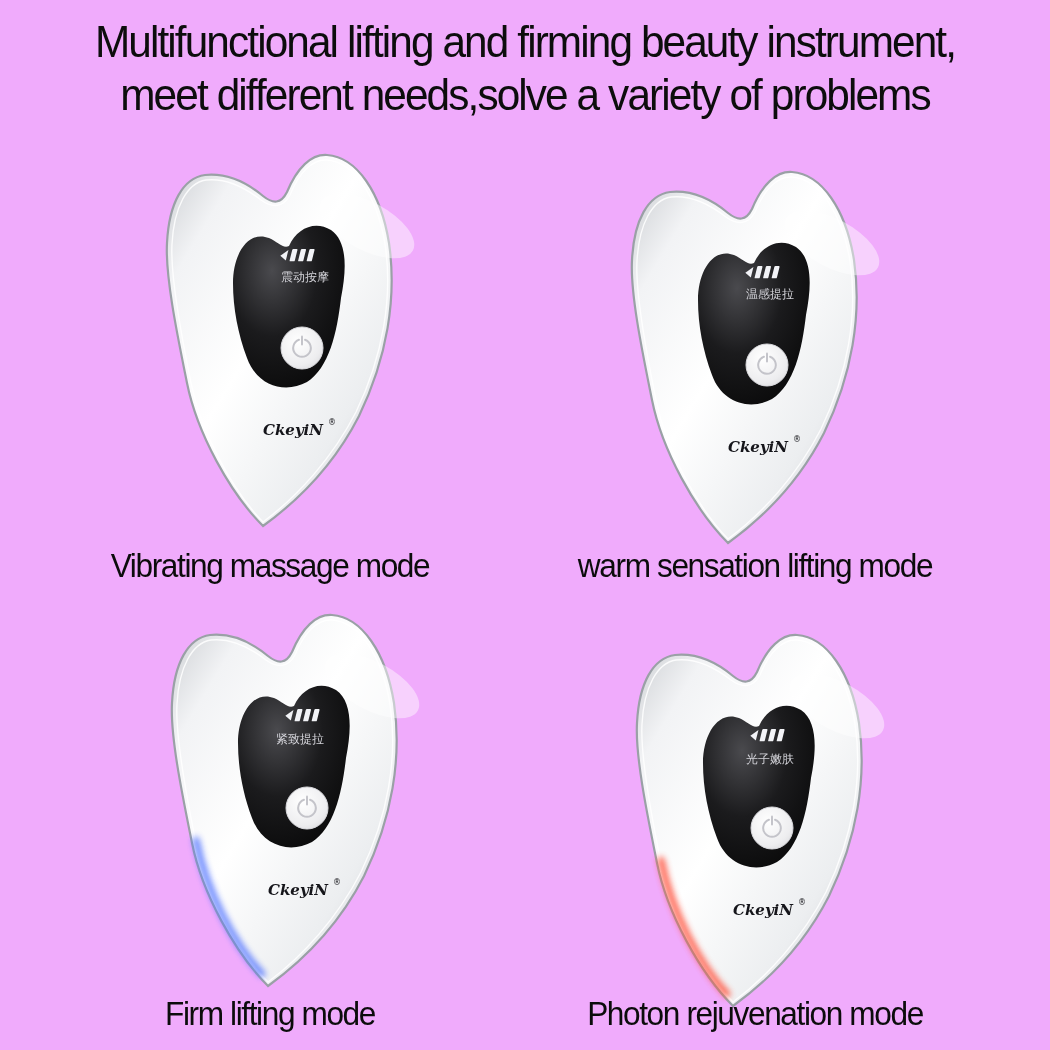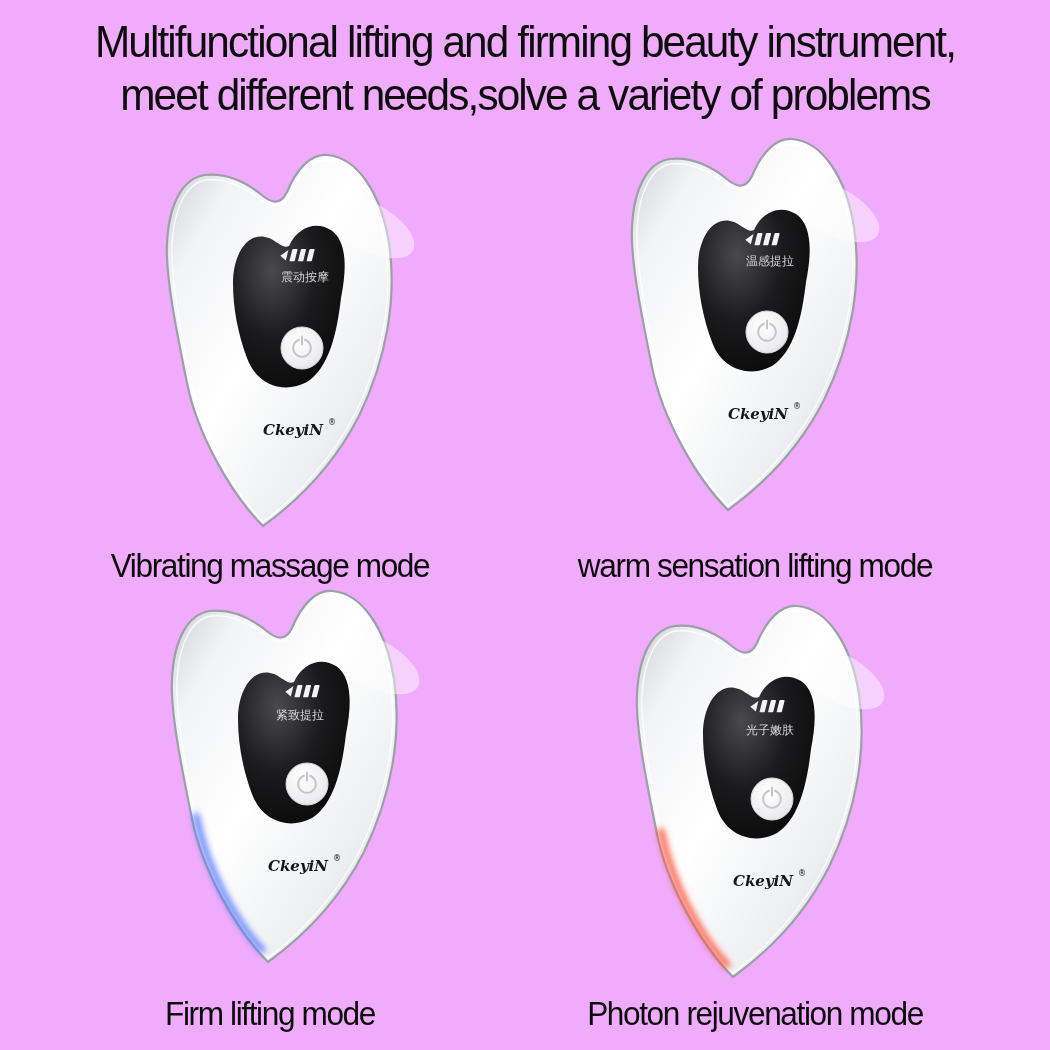--- a/index.html
+++ b/index.html
@@ -77,21 +77,21 @@
       <g transform="translate(167,200)">
         <circle r="21" fill="url(#btnGrad)" stroke="#dadade" stroke-width="1"></circle>
         <path class="pwr-stroke" d="M 3.01 -8.27 A 8.8 8.8 0 1 1 -3.01 -8.27"></path>
         <line class="pwr-stroke" x1="0" y1="-11.5" x2="0" y2="-3.5"></line>
       </g>
       <text class="brand-text" x="158" y="287">CkeyiN</text>
       <text class="reg-text" x="197" y="277">®</text>
     </svg>
   </figure>
 
-  <figure class="cell" style="left:600px;top:132px">
+  <figure class="cell" style="left:600px;top:165px">
     <svg width="320" height="400" viewBox="0 0 320 400">
       <path class="body-shape" d="M128 378 C95 345,62 285,52 235 C44 195,30 130,32 95 C34 55,48 30,70 27 C90 25,110 33,128 48 C138 56,146 56,152 44 C162 20,176 6,192 7 C222 9,246 45,254 95 C262 150,252 210,224 268 C200 315,164 352,128 378 Z"></path>
       <path class="inner-rim" d="M128 374 C97 342,66 284,56 235 C48 196,35 131,37 96 C39 59,52 35,71 32 C89 30,108 38,126 52 C137 60,148 60,155 47 C164 25,177 11,192 12 C219 14,242 48,250 96 C258 149,248 208,221 264 C198 309,163 348,128 374 Z"></path>
       <ellipse class="gloss" cx="232" cy="78" rx="52" ry="24" transform="rotate(28 232 78)"></ellipse>
       <path class="glow-path" filter="url(#glowBlur)" d="M56 232 C66 283,94 336,122 366" stroke="none"></path>
       <path class="panel-shape" d="M98 135 C98 105,114 82,134 90 C143 94,148 101,154 98 C162 80,180 72,196 82 C212 93,212 120,206 150 C202 185,194 220,172 234 C150 246,122 238,112 210 C103 186,98 160,98 135 Z"></path>
       <g class="batt" transform="translate(147,101) skewX(-14) scale(0.95)">
         <polygon points="0,7 7,1 7,12"></polygon>
         <rect x="11" y="0" width="5.5" height="13" rx="1"></rect>
         <rect x="20" y="0" width="5.5" height="13" rx="1"></rect>
@@ -101,21 +101,21 @@
       <g transform="translate(167,200)">
         <circle r="21" fill="url(#btnGrad)" stroke="#dadade" stroke-width="1"></circle>
         <path class="pwr-stroke" d="M 3.01 -8.27 A 8.8 8.8 0 1 1 -3.01 -8.27"></path>
         <line class="pwr-stroke" x1="0" y1="-11.5" x2="0" y2="-3.5"></line>
       </g>
       <text class="brand-text" x="158" y="287">CkeyiN</text>
       <text class="reg-text" x="197" y="277">®</text>
     </svg>
   </figure>
 
-  <figure class="cell" style="left:140px;top:584px">
+  <figure class="cell" style="left:140px;top:608px">
     <svg width="320" height="400" viewBox="0 0 320 400">
       <path class="body-shape" d="M128 378 C95 345,62 285,52 235 C44 195,30 130,32 95 C34 55,48 30,70 27 C90 25,110 33,128 48 C138 56,146 56,152 44 C162 20,176 6,192 7 C222 9,246 45,254 95 C262 150,252 210,224 268 C200 315,164 352,128 378 Z"></path>
       <path class="inner-rim" d="M128 374 C97 342,66 284,56 235 C48 196,35 131,37 96 C39 59,52 35,71 32 C89 30,108 38,126 52 C137 60,148 60,155 47 C164 25,177 11,192 12 C219 14,242 48,250 96 C258 149,248 208,221 264 C198 309,163 348,128 374 Z"></path>
       <ellipse class="gloss" cx="232" cy="78" rx="52" ry="24" transform="rotate(28 232 78)"></ellipse>
       <path class="glow-path" filter="url(#glowBlur)" d="M56 232 C66 283,94 336,122 366" stroke="#5b7bff"></path>
       <path class="panel-shape" d="M98 135 C98 105,114 82,134 90 C143 94,148 101,154 98 C162 80,180 72,196 82 C212 93,212 120,206 150 C202 185,194 220,172 234 C150 246,122 238,112 210 C103 186,98 160,98 135 Z"></path>
       <g class="batt" transform="translate(147,101) skewX(-14) scale(0.95)">
         <polygon points="0,7 7,1 7,12"></polygon>
         <rect x="11" y="0" width="5.5" height="13" rx="1"></rect>
         <rect x="20" y="0" width="5.5" height="13" rx="1"></rect>
@@ -125,21 +125,21 @@
       <g transform="translate(167,200)">
         <circle r="21" fill="url(#btnGrad)" stroke="#dadade" stroke-width="1"></circle>
         <path class="pwr-stroke" d="M 3.01 -8.27 A 8.8 8.8 0 1 1 -3.01 -8.27"></path>
         <line class="pwr-stroke" x1="0" y1="-11.5" x2="0" y2="-3.5"></line>
       </g>
       <text class="brand-text" x="158" y="287">CkeyiN</text>
       <text class="reg-text" x="197" y="277">®</text>
     </svg>
   </figure>
 
-  <figure class="cell" style="left:605px;top:599px">
+  <figure class="cell" style="left:605px;top:628px">
     <svg width="320" height="400" viewBox="0 0 320 400">
       <path class="body-shape" d="M128 378 C95 345,62 285,52 235 C44 195,30 130,32 95 C34 55,48 30,70 27 C90 25,110 33,128 48 C138 56,146 56,152 44 C162 20,176 6,192 7 C222 9,246 45,254 95 C262 150,252 210,224 268 C200 315,164 352,128 378 Z"></path>
       <path class="inner-rim" d="M128 374 C97 342,66 284,56 235 C48 196,35 131,37 96 C39 59,52 35,71 32 C89 30,108 38,126 52 C137 60,148 60,155 47 C164 25,177 11,192 12 C219 14,242 48,250 96 C258 149,248 208,221 264 C198 309,163 348,128 374 Z"></path>
       <ellipse class="gloss" cx="232" cy="78" rx="52" ry="24" transform="rotate(28 232 78)"></ellipse>
       <path class="glow-path" filter="url(#glowBlur)" d="M56 232 C66 283,94 336,122 366" stroke="#ff5440"></path>
       <path class="panel-shape" d="M98 135 C98 105,114 82,134 90 C143 94,148 101,154 98 C162 80,180 72,196 82 C212 93,212 120,206 150 C202 185,194 220,172 234 C150 246,122 238,112 210 C103 186,98 160,98 135 Z"></path>
       <g class="batt" transform="translate(147,101) skewX(-14) scale(0.95)">
         <polygon points="0,7 7,1 7,12"></polygon>
         <rect x="11" y="0" width="5.5" height="13" rx="1"></rect>
         <rect x="20" y="0" width="5.5" height="13" rx="1"></rect>

